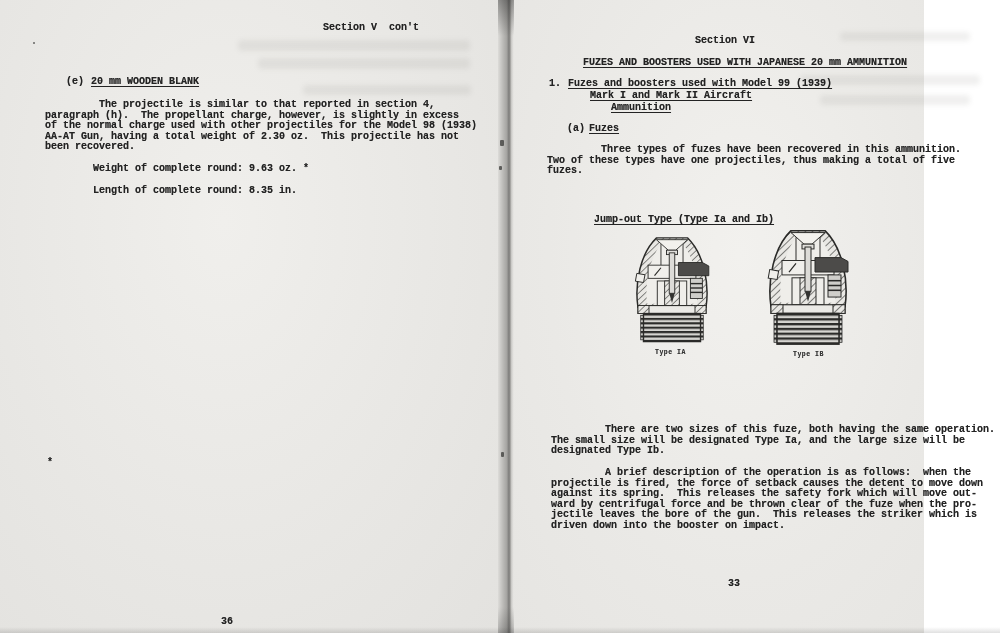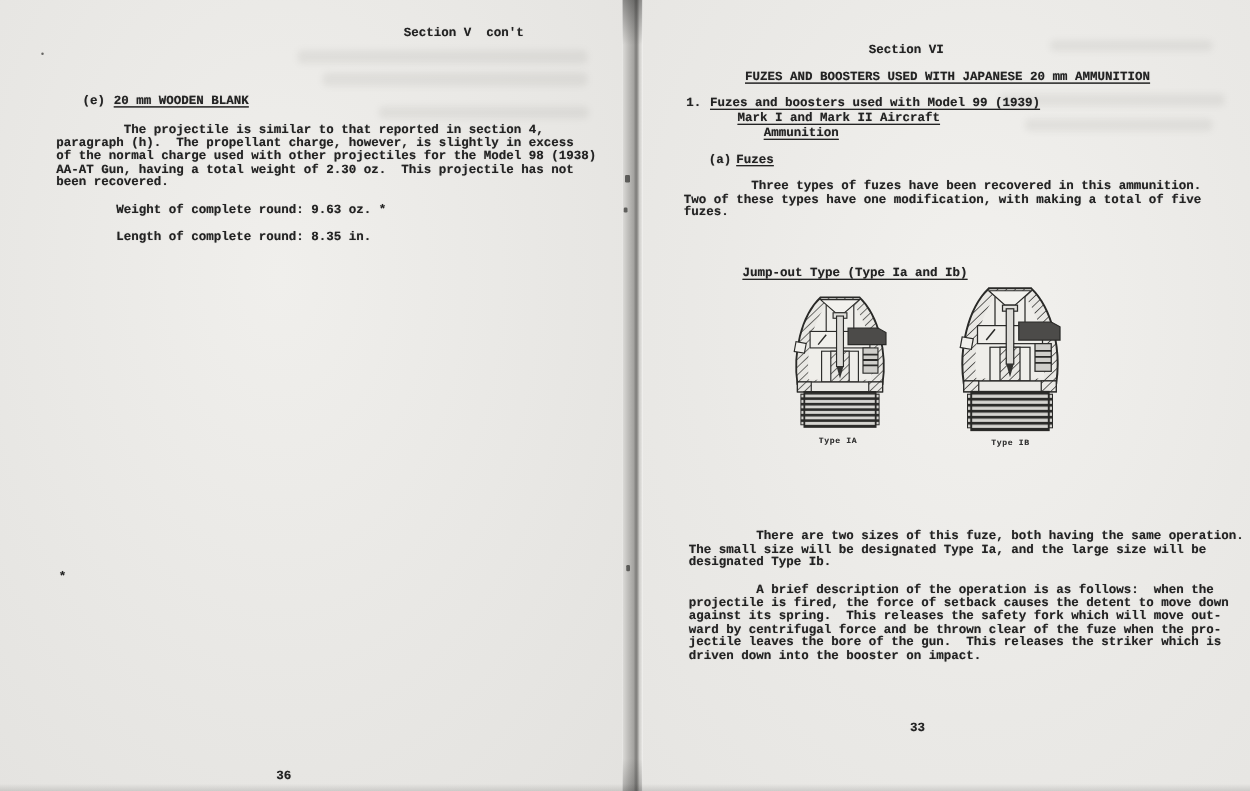--- a/index.html
+++ b/index.html
@@ -7,21 +7,21 @@
     position:relative;width:1000px;height:633px;overflow:hidden;
     font-family:"Liberation Mono","DejaVu Sans Mono",monospace;
     color:#232323;
   }
   .page{position:absolute;top:0;height:633px;}
   .page-left{
     left:0;width:498px;
     background:radial-gradient(ellipse at 45% 35%, #f0efec 0%, #e8e7e4 60%, #e3e2df 100%);
   }
   .page-right{
-    left:514px;width:486px;
+    left:514px;width:410px;
     background:radial-gradient(ellipse at 55% 40%, #f2f1ee 0%, #eae9e6 60%, #e6e5e2 100%);
     text-decoration:underline;
   }
   .gutter{
     position:absolute;left:498px;top:0;width:16px;height:633px;
     background:linear-gradient(to right,
       #dddcd9 0%, #bdbcb9 30%, #a5a4a1 55%, #7d7c7a 68%, #8f8e8b 74%, #cfcecb 85%, #ebeae7 100%);
   }
   .gutter::before{
     content:"";position:absolute;left:0;top:0;width:100%;height:36px;
@@ -88,32 +88,32 @@
     <div class="speck" style="left:1px;top:166px;width:3px;height:4px;"></div>
     <div class="speck" style="left:3px;top:452px;width:3px;height:5px;"></div>
   </div>
 
   <div class="page page-right">
     <div class="smudge" style="left:326px;top:32px;width:130px;height:9px;"></div>
     <div class="smudge" style="left:286px;top:75px;width:180px;height:10px;"></div>
     <div class="smudge" style="left:306px;top:95px;width:150px;height:10px;"></div>
 
     <div class="tw" style="left:181px;top:36px;">Section VI</div>
-    <div class="tw ul" style="left:82px;top:58px;">FUZES AND BOOSTERS USED WITH JAPANESE 20 mm AMMUNITION</div>
+    <div class="tw ul" style="left:69px;top:58px;">FUZES AND BOOSTERS USED WITH JAPANESE 20 mm AMMUNITION</div>
 
     <div class="tw" style="left:35px;top:79px;">1.</div>
     <div class="tw ul" style="left:54px;top:79px;">Fuzes and boosters used with Model 99 (1939)</div>
     <div class="tw ul" style="left:76px;top:91px;">Mark I and Mark II Aircraft</div>
     <div class="tw ul" style="left:97px;top:103px;text-align:right;">Ammunition</div>
 
     <div class="tw" style="left:53px;top:124px;">(a)</div>
     <div class="tw ul" style="left:75px;top:124px;">Fuzes</div>
 
     <div class="tw" style="left:33px;top:145px;">         Three types of fuzes have been recovered in this ammunition.
-Two of these types have one modification, with making a total of five
+Two of these types have one projectiles, thus making a total of five
 fuzes.</div>
 
     <div class="tw ul" style="left:80px;top:189px;margin-top:26px;">Jump-out Type (Type Ia and Ib)</div>
 
     <div class="fig" style="left:112px;top:230px;width:92px;height:116px;">
       <svg width="92" height="116" viewBox="0 0 100 132" preserveAspectRatio="none">
         <defs>
           <pattern id="hatch" width="5" height="5" patternUnits="userSpaceOnUse" patternTransform="rotate(45)">
             <rect width="5" height="5" fill="#e9e8e4"></rect>
             <line x1="0" y1="0" x2="0" y2="5" stroke="#3c3c3a" stroke-width="1.3"></line>

